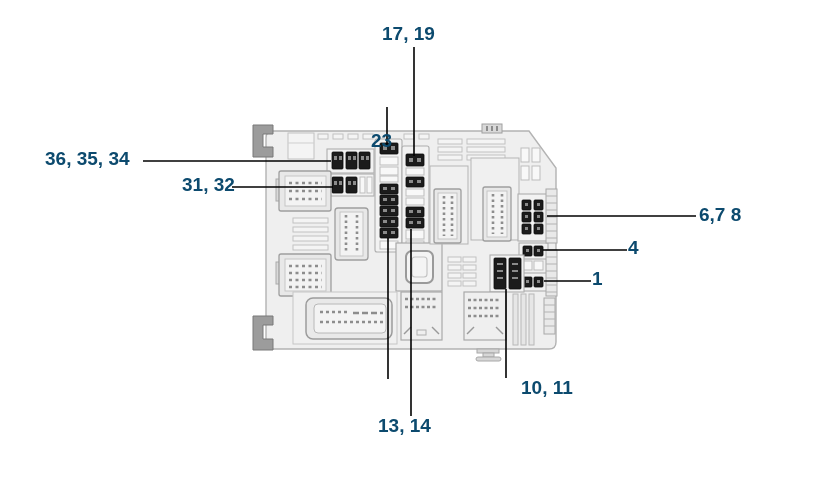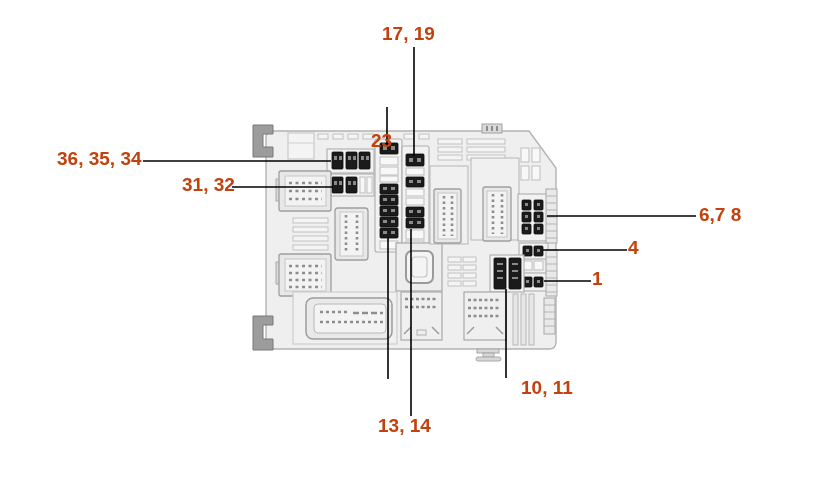--- a/index.html
+++ b/index.html
@@ -1,20 +1,20 @@
 <!DOCTYPE html>
 <html><head>
 <meta charset="utf-8">
 <style>
   html,body{margin:0;padding:0;background:#ffffff;}
   .stage{position:relative;width:819px;height:486px;background:#ffffff;overflow:hidden;
          font-family:"Liberation Sans",sans-serif;}
   .stage svg{position:absolute;left:0;top:0;}
   .callout-label{position:absolute;font-weight:bold;font-size:19px;line-height:20px;
-                 color:#c2410c;white-space:nowrap;}
+                 color:#0c4a6e;white-space:nowrap;}
   
   .body-shell{fill:#efefef;stroke:#b3b3b3;stroke-width:1.4;}
   .tab{fill:#9c9c9c;stroke:#787878;stroke-width:1;}
   .slot{fill:#f8f8f8;stroke:#bdbdbd;stroke-width:1;}
   .vent{fill:#f4f4f4;stroke:#c2c2c2;stroke-width:1;}
   .grp{fill:#f2f2f2;stroke:#aeaeae;stroke-width:1.1;}
   .fuse{fill:#1b1b1b;stroke:#0a0a0a;stroke-width:0.8;}
   .fmark{fill:#8a8a8a;}
   .co{fill:#e8e8e8;stroke:#9e9e9e;stroke-width:1.3;}
   .ci{fill:#f3f3f3;stroke:#c5c5c5;stroke-width:1;}
@@ -333,21 +333,21 @@
     <line class="callout" x1="543" y1="250" x2="627" y2="250"></line>
     <line class="callout" x1="544" y1="281" x2="591" y2="281"></line>
     <line class="callout" x1="388" y1="238" x2="388" y2="379"></line>
     <line class="callout" x1="411" y1="229" x2="411" y2="416"></line>
     <line class="callout" x1="506" y1="289" x2="506" y2="378"></line>
   </g>
 </svg>
 
   <div class="callout-label" style="left:382px;top:24px;">17, 19</div>
   <div class="callout-label" style="left:371px;top:85px;margin-top:46px;">23</div>
-  <div class="callout-label" style="left:57px;top:149px;">36, 35, 34</div>
+  <div class="callout-label" style="left:45px;top:149px;">36, 35, 34</div>
   <div class="callout-label" style="left:182px;top:175px;">31, 32</div>
   <div class="callout-label" style="left:699px;top:205px;">6,7 8</div>
   <div class="callout-label" style="left:628px;top:238px;">4</div>
   <div class="callout-label" style="left:592px;top:269px;">1</div>
   <div class="callout-label" style="left:378px;top:416px;">13, 14</div>
   <div class="callout-label" style="left:473px;top:378px;margin-left:48px;">10, 11</div>
 
 </div>
 
 </body></html>

